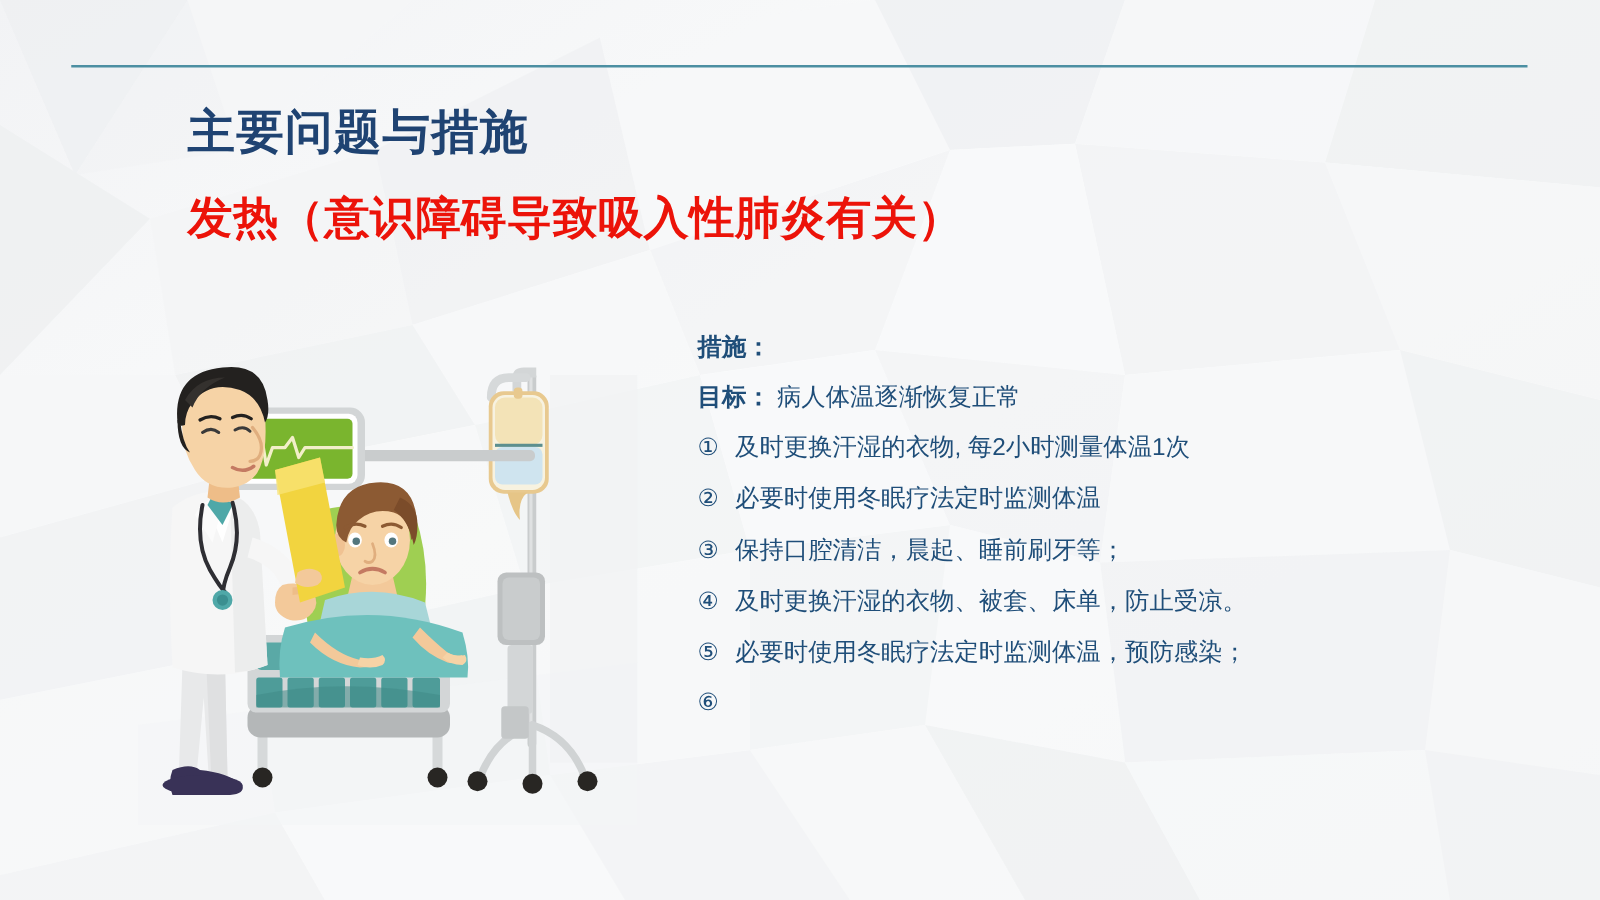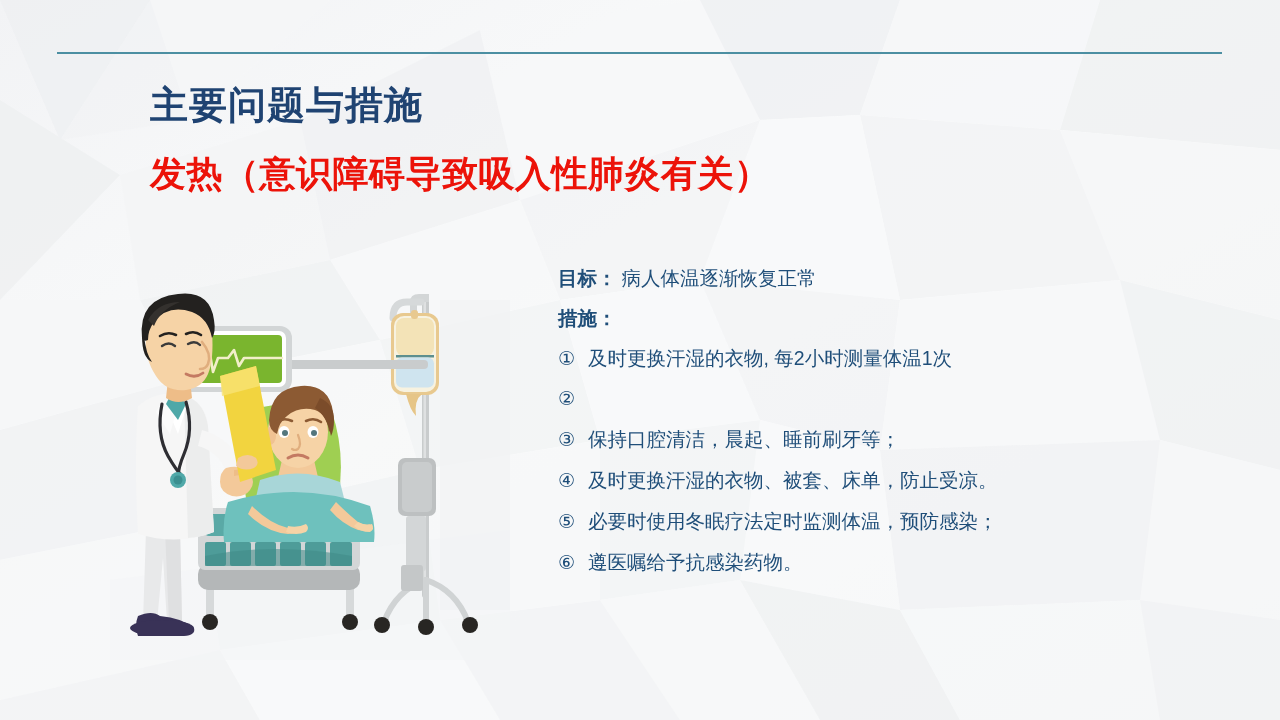--- a/index.html
+++ b/index.html
@@ -274,47 +274,47 @@
       <path d="M110 96 l36 -10 l20 104 l-36 12 z" fill="#f2d43f"></path>
       <path d="M110 96 l36 -10 l4 20 l-38 10 z" fill="#f7e274" opacity="0.8"></path>
 
       <path d="M128 178 q10 -6 18 0 q4 6 -2 10 q-10 4 -18 -2 z" fill="#f3c99a"></path>
     </g>
   </svg>
 
   <div class="content">
 
     <div class="line">
+      <span class="lbl">措施：</span>
+    </div>
+
+    <div class="line">
       <span class="lbl">目标：</span>
       <span>病人体温逐渐恢复正常</span>
     </div>
 
     <div class="line">
-      <span class="lbl">措施：</span>
-    </div>
-
-    <div class="line">
       <span class="num">①</span>
       <span>及时更换汗湿的衣物, 每2小时测量体温1次</span>
     </div>
     <div class="line">
       <span class="num">②</span>
+      <span>必要时使用冬眠疗法定时监测体温</span>
     </div>
     <div class="line">
       <span class="num">③</span>
       <span>保持口腔清洁，晨起、睡前刷牙等；</span>
     </div>
     <div class="line">
       <span class="num">④</span>
       <span>及时更换汗湿的衣物、被套、床单，防止受凉。</span>
     </div>
     <div class="line">
       <span class="num">⑤</span>
       <span>必要时使用冬眠疗法定时监测体温，预防感染；</span>
     </div>
     <div class="line">
       <span class="num">⑥</span>
-      <span>遵医嘱给予抗感染药物。</span>
     </div>
 
 
   </div>
 </div>
 
 </body></html>

